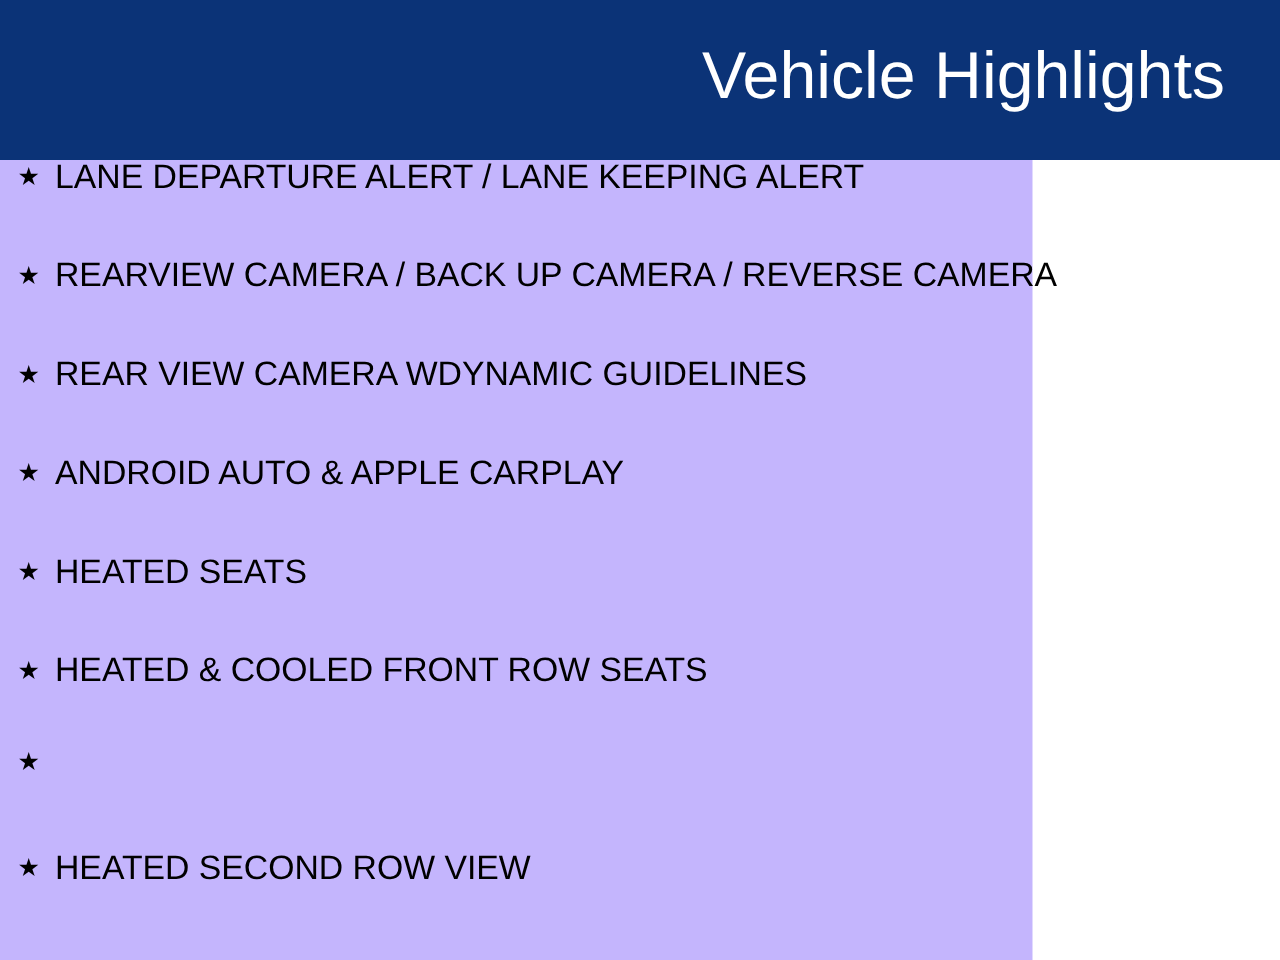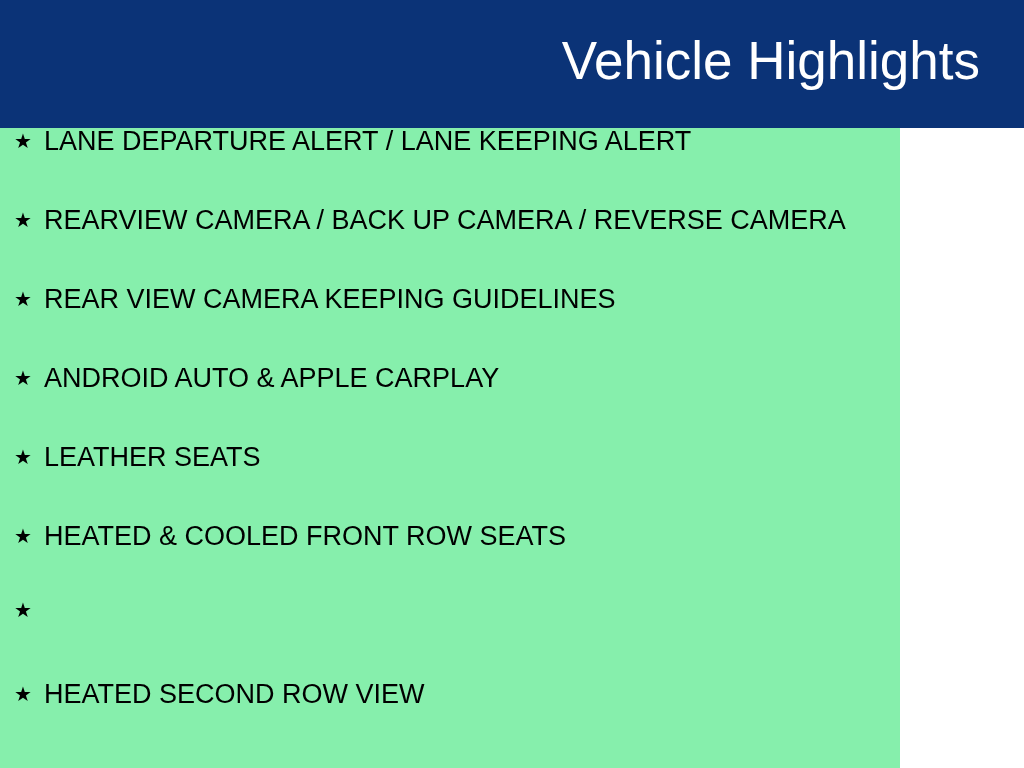--- a/index.html
+++ b/index.html
@@ -8,23 +8,23 @@
   }
   body {
     width: 1024px;
     height: 768px;
     background: #ffffff;
     font-family: "Liberation Sans", sans-serif;
     overflow: hidden;
   }
   .slide {
     position: relative;
-    width: 900px;
+    width: 826px;
     height: 768px;
-    background: #86efac;
+    background: #c4b5fd;
     box-sizing: border-box;
   }
   .header-band {
     position: absolute;
     left: 0;
     top: 0;
     width: 1024px;
     height: 128px;
     background: #0b3377;
   }
@@ -87,31 +87,31 @@
       <span class="highlight-text">LANE DEPARTURE ALERT / LANE KEEPING ALERT</span>
     </li>
 
     <li class="highlight-item">
       <span class="bullet-icon">★</span>
       <span class="highlight-text">REARVIEW CAMERA / BACK UP CAMERA / REVERSE CAMERA</span>
     </li>
 
     <li class="highlight-item">
       <span class="bullet-icon">★</span>
-      <span class="highlight-text">REAR VIEW CAMERA KEEPING GUIDELINES</span>
+      <span class="highlight-text">REAR VIEW CAMERA WDYNAMIC GUIDELINES</span>
     </li>
 
     <li class="highlight-item">
       <span class="bullet-icon">★</span>
       <span class="highlight-text">ANDROID AUTO &amp; APPLE CARPLAY</span>
     </li>
 
     <li class="highlight-item">
       <span class="bullet-icon">★</span>
-      <span class="highlight-text">LEATHER SEATS</span>
+      <span class="highlight-text">HEATED SEATS</span>
     </li>
 
     <li class="highlight-item">
       <span class="bullet-icon">★</span>
       <span class="highlight-text">HEATED &amp; COOLED FRONT ROW SEATS</span>
     </li>
 
     <li class="highlight-item">
       <span class="bullet-icon">★</span>
     </li>

